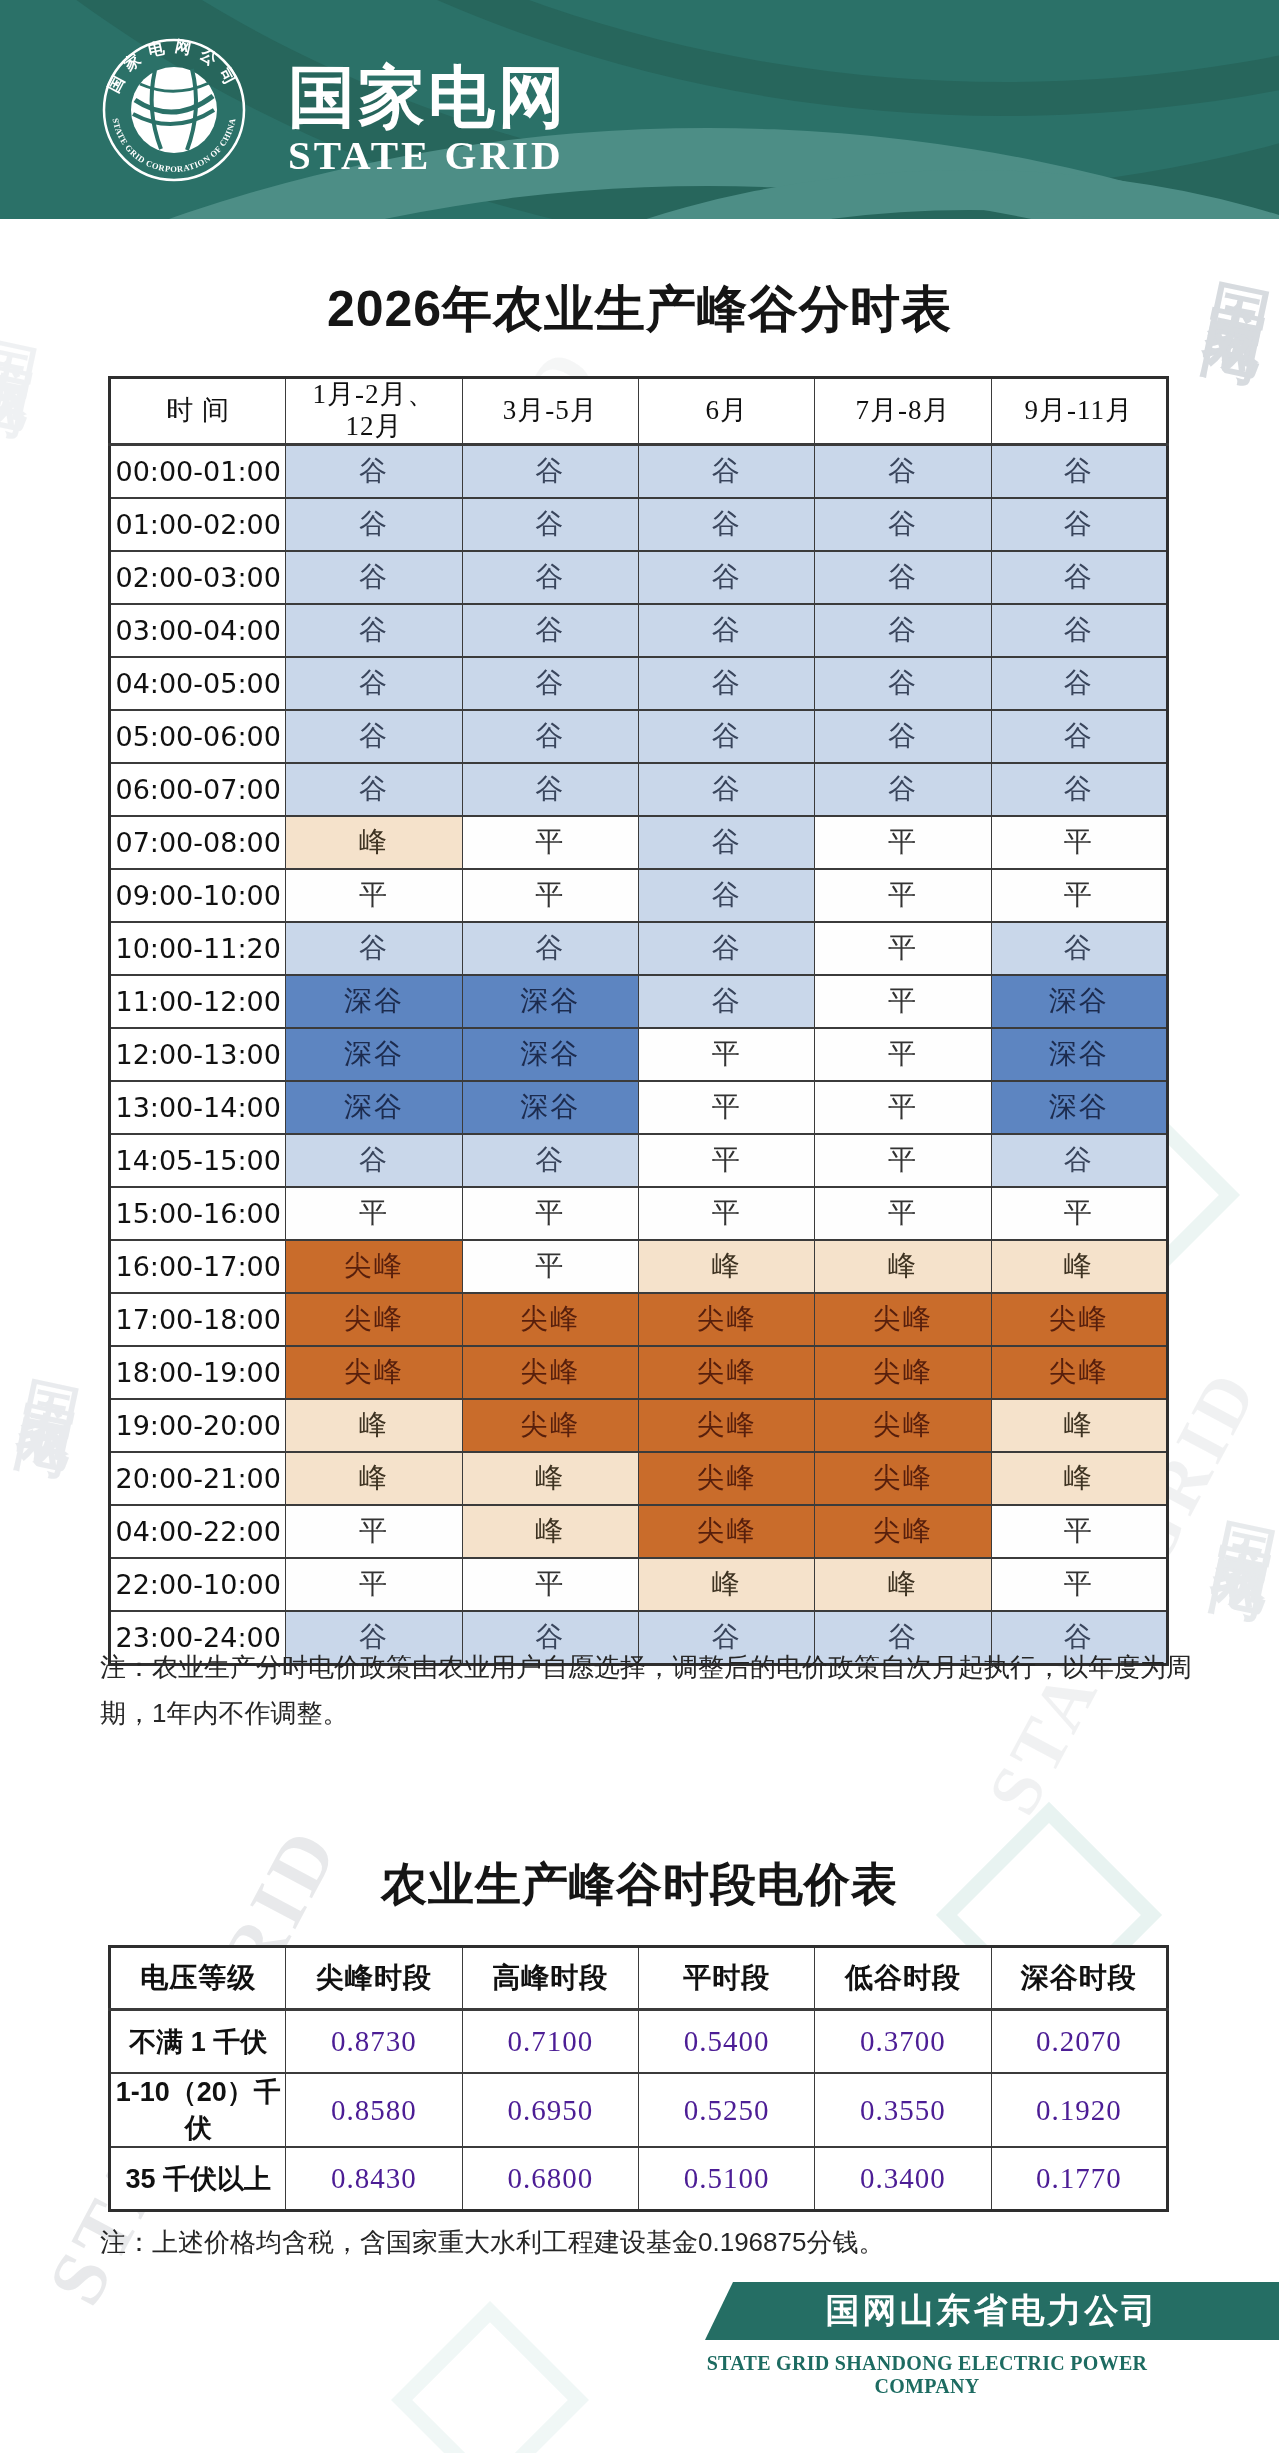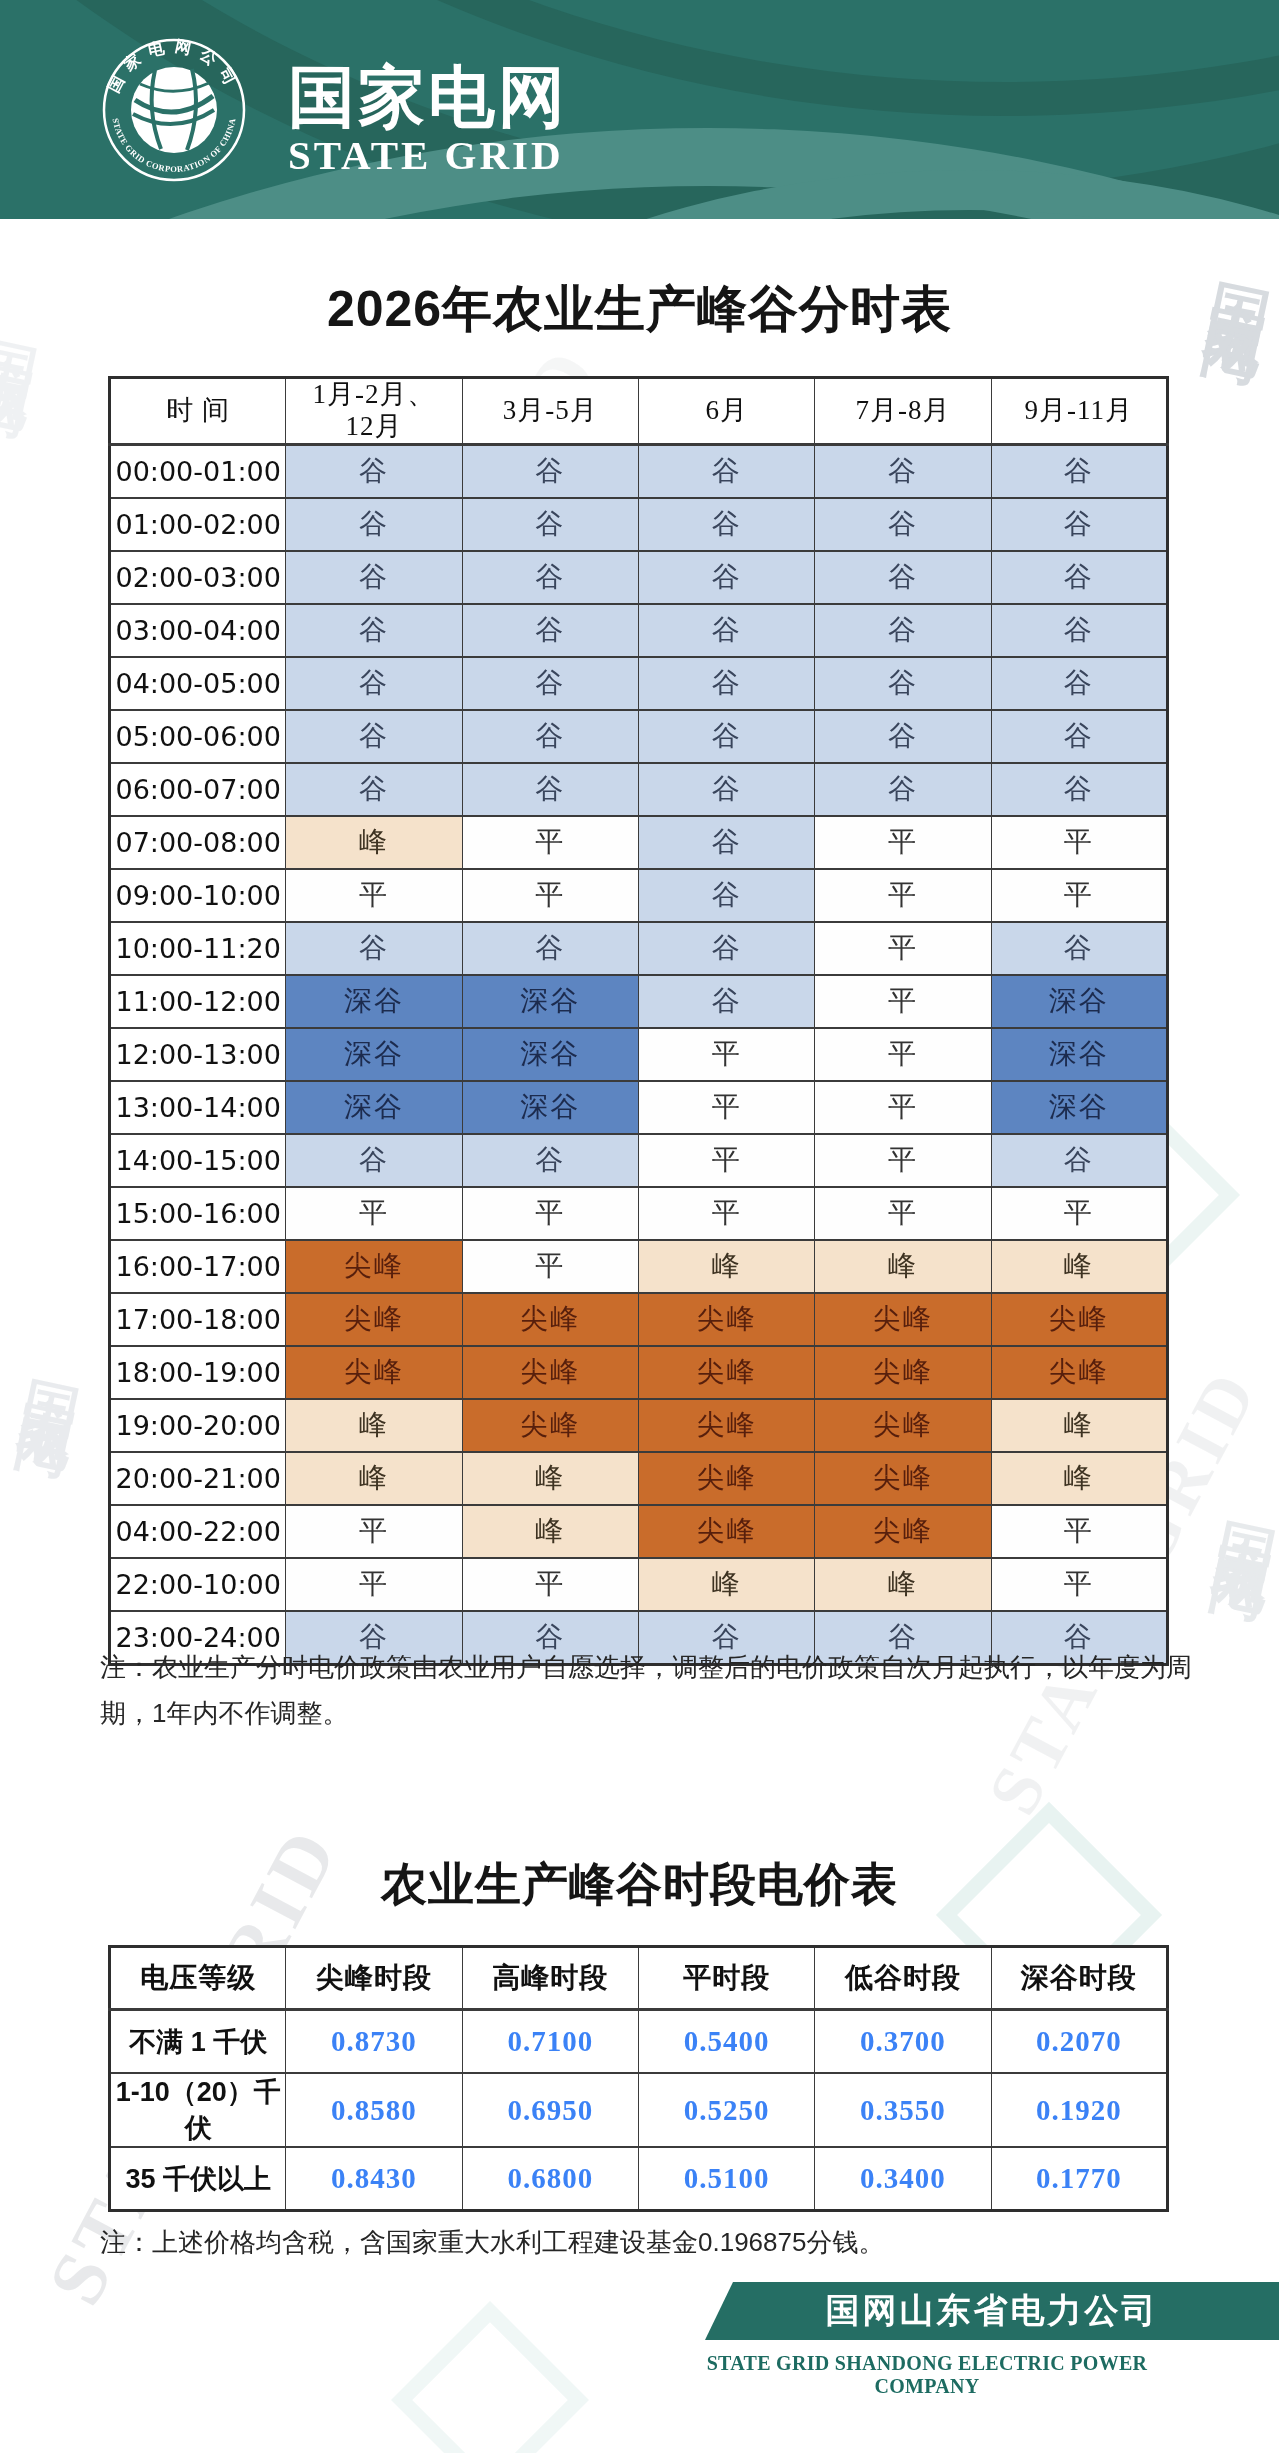--- a/index.html
+++ b/index.html
@@ -53,21 +53,21 @@
   th,td{border:1.5px solid #3b3b3b;border-top-width:2.5px;border-bottom-width:2.5px;
         text-align:center;vertical-align:middle;padding:0;overflow:hidden;}
   thead th{border-bottom-width:3px;}
   .sched thead th{height:60px;font-family:"Liberation Serif",serif;font-weight:400;font-size:27px;
                   color:#111;background:#fff;white-space:pre-line;line-height:1.18;letter-spacing:1px;}
   .sched td{height:51px;font-family:"Liberation Serif",serif;font-size:28px;letter-spacing:2px;}
   .sched td.time{font-family:"DejaVu Sans",sans-serif;font-size:27px;letter-spacing:0;color:#111;background:#fff;}
   .price thead th{height:60px;font-size:28px;font-weight:700;color:#111;background:#fff;letter-spacing:1px;}
   .price td{height:61px;}
   .price td.lbl{font-weight:700;font-size:27px;color:#111;letter-spacing:0;}
-  .price td.num{font-family:"Liberation Serif",serif;font-size:29px;color:#3b82f6;letter-spacing:1px;font-weight:bold;}
+  .price td.num{font-family:"Liberation Serif",serif;font-size:29px;color:#4c1d95;letter-spacing:1px;}
 
   
   .footer-banner{position:absolute;left:705px;top:2282px;width:574px;height:58px;background:#256e64;
                  clip-path:polygon(28px 0,100% 0,100% 100%,0 100%);
                  display:flex;align-items:center;justify-content:center;
                  color:#fff;font-size:34px;font-weight:800;letter-spacing:3px;}
   .footer-en{position:absolute;top:2352px;left:694px;width:466px;text-align:center;
              font-family:"Liberation Serif",serif;font-weight:700;font-size:20px;
              color:#1d6b61;letter-spacing:0.3px;}
 </style>
@@ -233,21 +233,21 @@
           </tr>
           <tr>
             <td class="time">13:00-14:00</td>
             <td style="background: rgb(93, 133, 193); color: rgb(28, 43, 78);">深谷</td>
             <td style="background: rgb(93, 133, 193); color: rgb(28, 43, 78);">深谷</td>
             <td style="background: rgb(254, 254, 254); color: rgb(51, 51, 51);">平</td>
             <td style="background: rgb(254, 254, 254); color: rgb(51, 51, 51);">平</td>
             <td style="background: rgb(93, 133, 193); color: rgb(28, 43, 78);">深谷</td>
           </tr>
           <tr>
-            <td class="time">14:00-15:00</td>
+            <td class="time">14:05-15:00</td>
             <td style="background: rgb(201, 215, 234); color: rgb(57, 69, 92);">谷</td>
             <td style="background: rgb(201, 215, 234); color: rgb(57, 69, 92);">谷</td>
             <td style="background: rgb(254, 254, 254); color: rgb(51, 51, 51);">平</td>
             <td style="background: rgb(254, 254, 254); color: rgb(51, 51, 51);">平</td>
             <td style="background: rgb(201, 215, 234); color: rgb(57, 69, 92);">谷</td>
           </tr>
           <tr>
             <td class="time">15:00-16:00</td>
             <td style="background: rgb(254, 254, 254); color: rgb(51, 51, 51);">平</td>
             <td style="background: rgb(254, 254, 254); color: rgb(51, 51, 51);">平</td>

